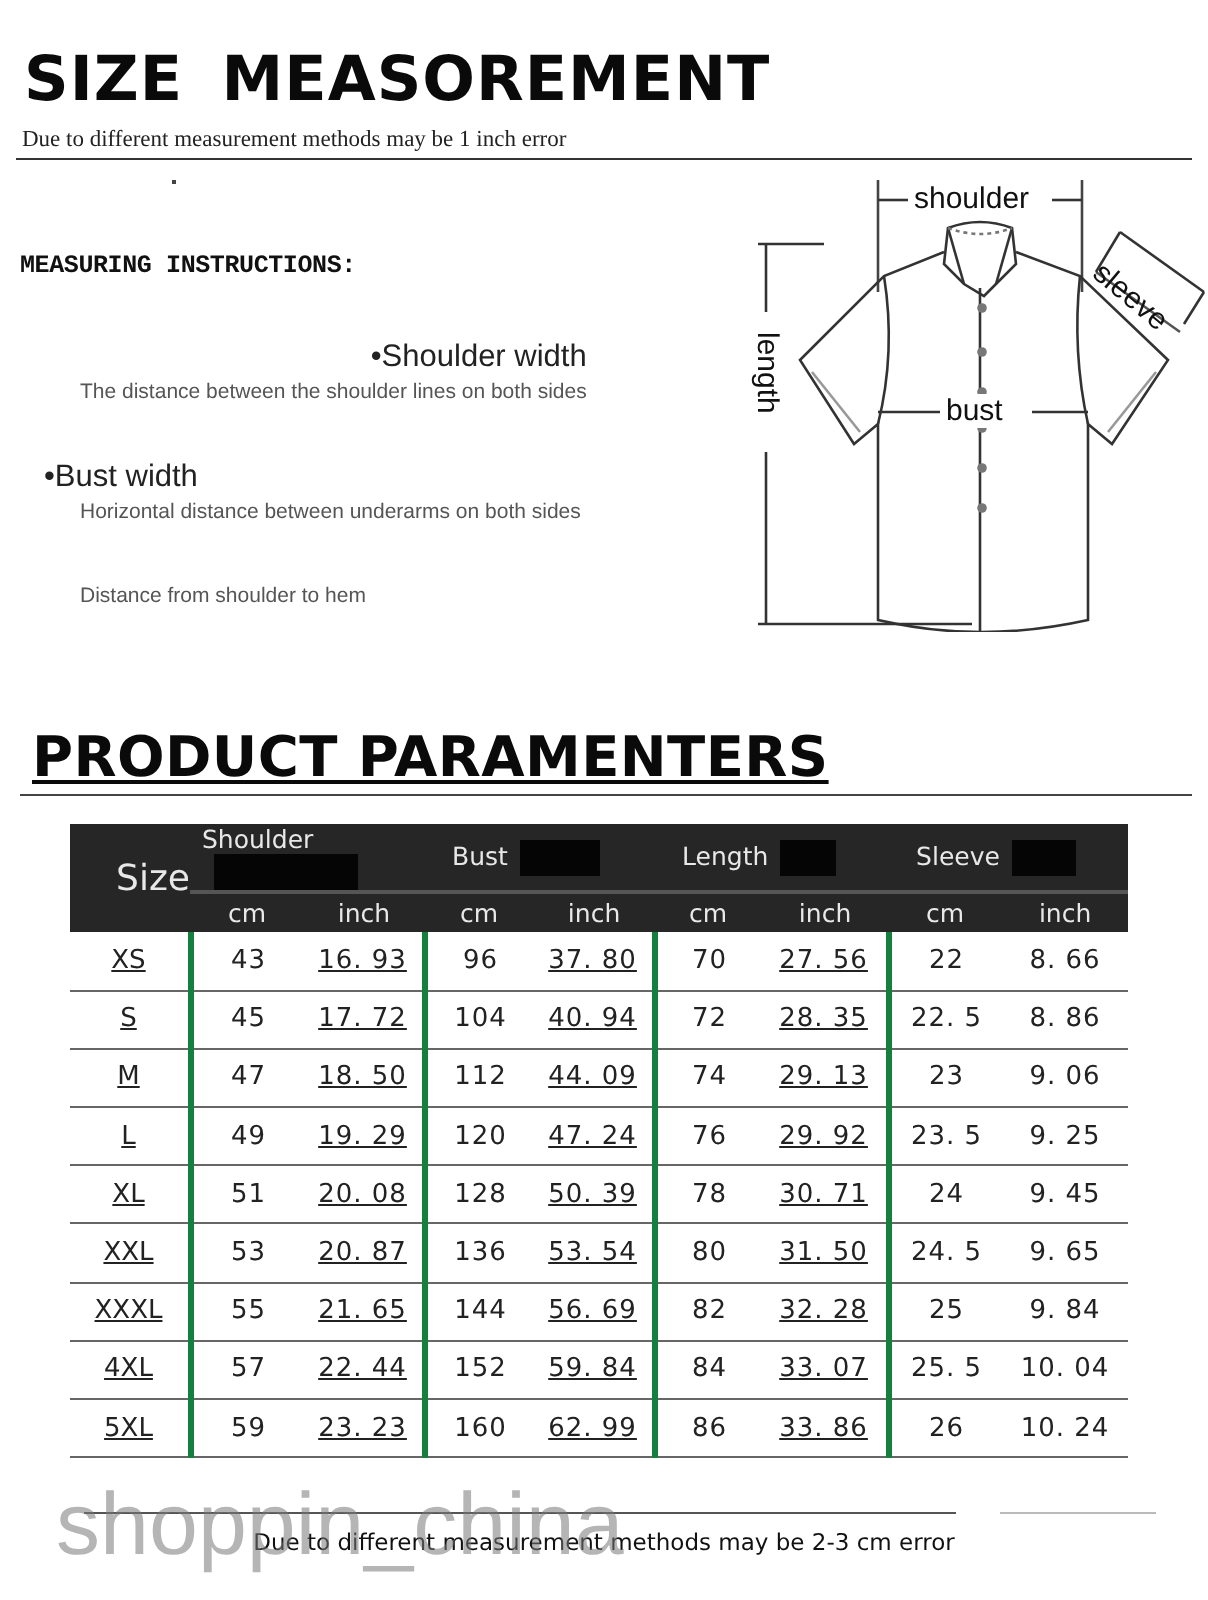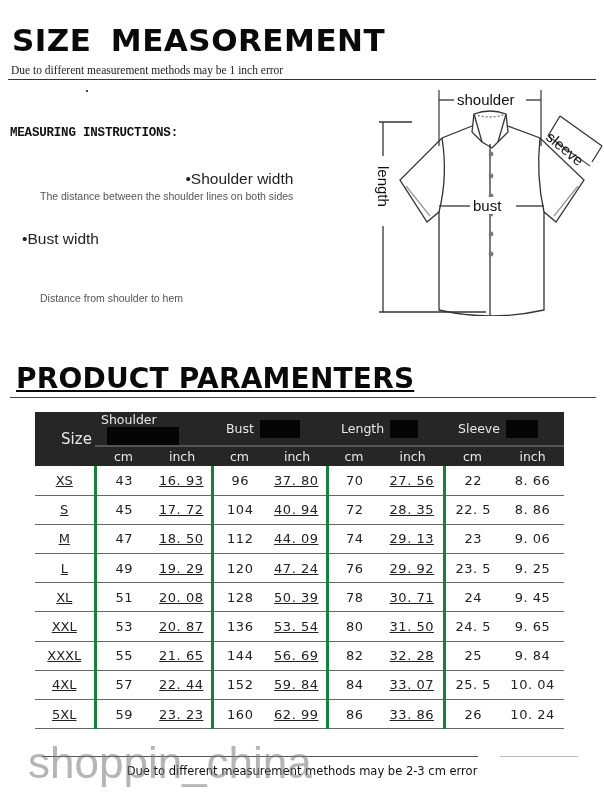--- a/index.html
+++ b/index.html
@@ -40,21 +40,21 @@
     .rule-mid { position: absolute; left: 10px; top: 397px; width: 586px; height: 1px; background: #444; }
 
     .table-wrap { position: absolute; left: 35px; top: 412px; width: 529px; }
     table.size-table { width: 529px; border-collapse: collapse; table-layout: fixed; }
     .size-table thead tr.h1 th { height: 24px; }
     .size-table thead tr.h2 th { height: 20px; }
     .size-table thead th {
       background: #262626; color: #e8e8e8; font-weight: normal; font-size: 12.5px;
       font-family: "DejaVu Sans", sans-serif; text-align: center; position: relative;
     }
-    .size-table thead th.size-h { font-size: 15px; padding-left: 23px; }
+    .size-table thead th.size-h { font-size: 18px; padding-left: 23px; }
     .size-table thead tr.h1 th.grp { text-align: left; padding-left: 6px; border-bottom: 2px solid #555; }
     .size-table thead tr.h1 th.grp .blk {
       display: inline-block; vertical-align: middle; height: 18px; background: #050505; margin-left: 6px;
     }
     .size-table tbody td {
       height: 29.2px; text-align: center; font-size: 13px; color: #222;
       font-family: "DejaVu Sans", sans-serif; border-bottom: 1px solid #666;
     }
     .size-table tbody td.num { letter-spacing: 0.5px; }
     .size-table tbody td.sep { border-right: 3px solid #15803d; text-decoration: underline; }
@@ -80,20 +80,21 @@
 <div class="dot-mark"></div>
 
 <div class="instr-heading">MEASURING INSTRUCTIONS:</div>
 
 <div class="instr-item" style="top:170px;text-align:right;">
   <div class="instr-title">•Shoulder width</div>
   <div class="instr-desc">The distance between the shoulder lines on both sides</div>
 </div>
 <div class="instr-item" style="top:230px;">
   <div class="instr-title">•Bust width</div>
+  <div class="instr-desc">Horizontal distance between underarms on both sides</div>
 </div>
 <div class="instr-item" style="top:290px;">
   <div class="instr-desc">Distance from shoulder to hem</div>
 </div>
 
 <div class="diagram">
   <svg width="244" height="230" viewBox="0 0 244 230">
     <g fill="none" stroke="#333" stroke-width="1.3">
 
       <line x1="79" y1="4" x2="79" y2="60" stroke="#444"></line>

